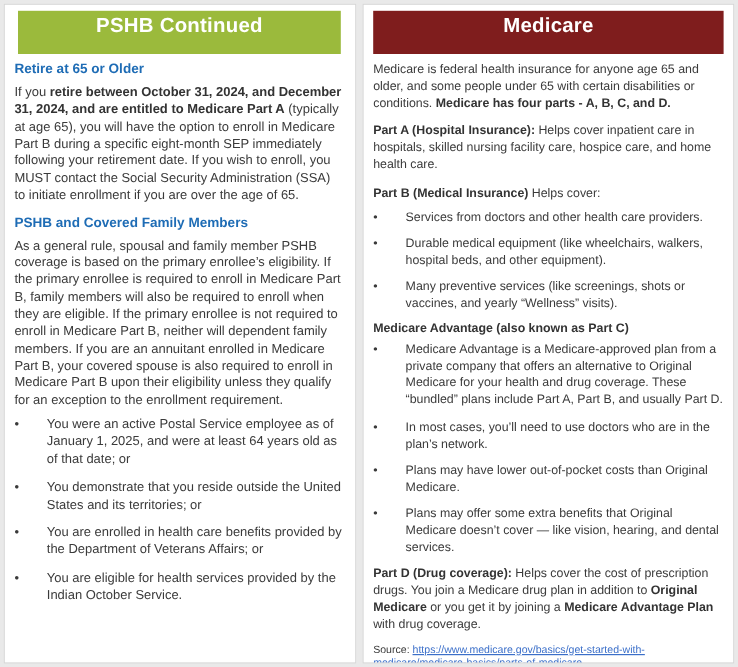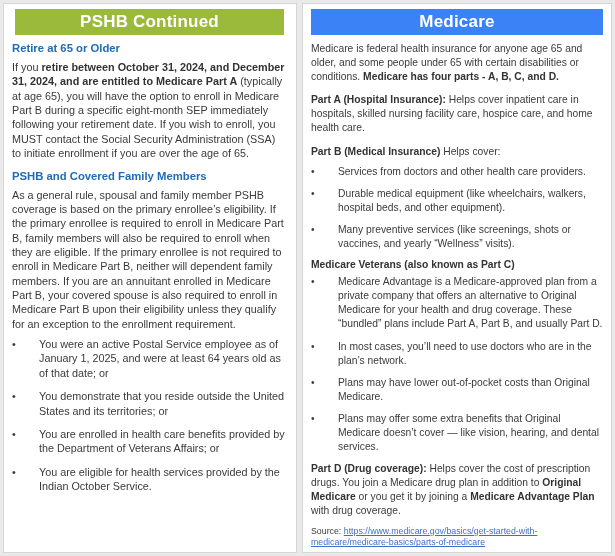--- a/index.html
+++ b/index.html
@@ -10,21 +10,21 @@
     color:#3a3a3a;
     overflow:hidden;
   }
   .page { display:flex; gap:5px; padding:3px; height:556px; }
   .panel { background:#ffffff; border:1px solid #d6d6d6; overflow:hidden; }
   .panel.left  { width:294px; padding:5px 9px 6px 8px; }
   .panel.right { width:310px; padding:5px 8px 6px 8px; }
 
   .hdr {
     color:#ffffff; font-weight:bold; text-align:center;
-    font-size:17px; height:26px; line-height:26px; letter-spacing:.2px;
+    font-size:17px; height:36px; line-height:26px; letter-spacing:.2px;
   }
   .panel.left .hdr { margin:0 3px 7px 3px; }
   .panel.right .hdr { margin:0 0 7px 0; }
 
   .blue-h {
     color:#1e6cb5; font-weight:bold; font-size:11.3px;
     margin:9px 0 6px 0;
   }
   .panel.left .body-p { font-size:10.8px; line-height:1.33; margin:0 0 2px 0; }
   .panel.left .gap-after { margin-bottom:6px; }
@@ -76,21 +76,21 @@
         <span class="btext">You are enrolled in health care benefits provided by the Department of Veterans Affairs; or</span>
       </div>
       <div class="bitem">
         <span class="dot"></span>
         <span class="btext">You are eligible for health services provided by the Indian October Service.</span>
       </div>
     </div>
   </section>
 
   <section class="panel right">
-    <header class="hdr" style="background-color: #3b82f6;">
+    <header class="hdr" style="background-color: #7f1d1d;">
       <span>Medicare</span>
     </header>
 
     <p class="body-p"><span>Medicare is federal health insurance for anyone age 65 and older, and some people under 65 with certain disabilities or conditions. </span><b>Medicare has four parts - A, B, C, and D.</b></p>
 
     <p class="body-p"><b>Part A (Hospital Insurance):</b><span> Helps cover inpatient care in hospitals, skilled nursing facility care, hospice care, and home health care.</span></p>
 
     <p class="body-p" style="margin-bottom:6px"><b>Part B (Medical Insurance)</b><span> Helps cover:</span></p>
 
     <div class="blist" style="margin-top:0">
@@ -101,21 +101,21 @@
       <div class="bitem">
         <span class="dot"></span>
         <span class="btext">Durable medical equipment (like wheelchairs, walkers, hospital beds, and other equipment).</span>
       </div>
       <div class="bitem">
         <span class="dot"></span>
         <span class="btext">Many preventive services (like screenings, shots or vaccines, and yearly “Wellness” visits).</span>
       </div>
     </div>
 
-    <p class="bold-h" style="margin-top:2px">Medicare Veterans (also known as Part C)</p>
+    <p class="bold-h" style="margin-top:2px">Medicare Advantage (also known as Part C)</p>
 
     <div class="blist" style="margin-top:0">
       <div class="bitem">
         <span class="dot"></span>
         <span class="btext">Medicare Advantage is a Medicare-approved plan from a private company that offers an alternative to Original Medicare for your health and drug coverage. These “bundled” plans include Part A, Part B, and usually Part D.</span>
       </div>
       <div class="bitem">
         <span class="dot"></span>
         <span class="btext">In most cases, you’ll need to use doctors who are in the plan’s network.</span>
       </div>

